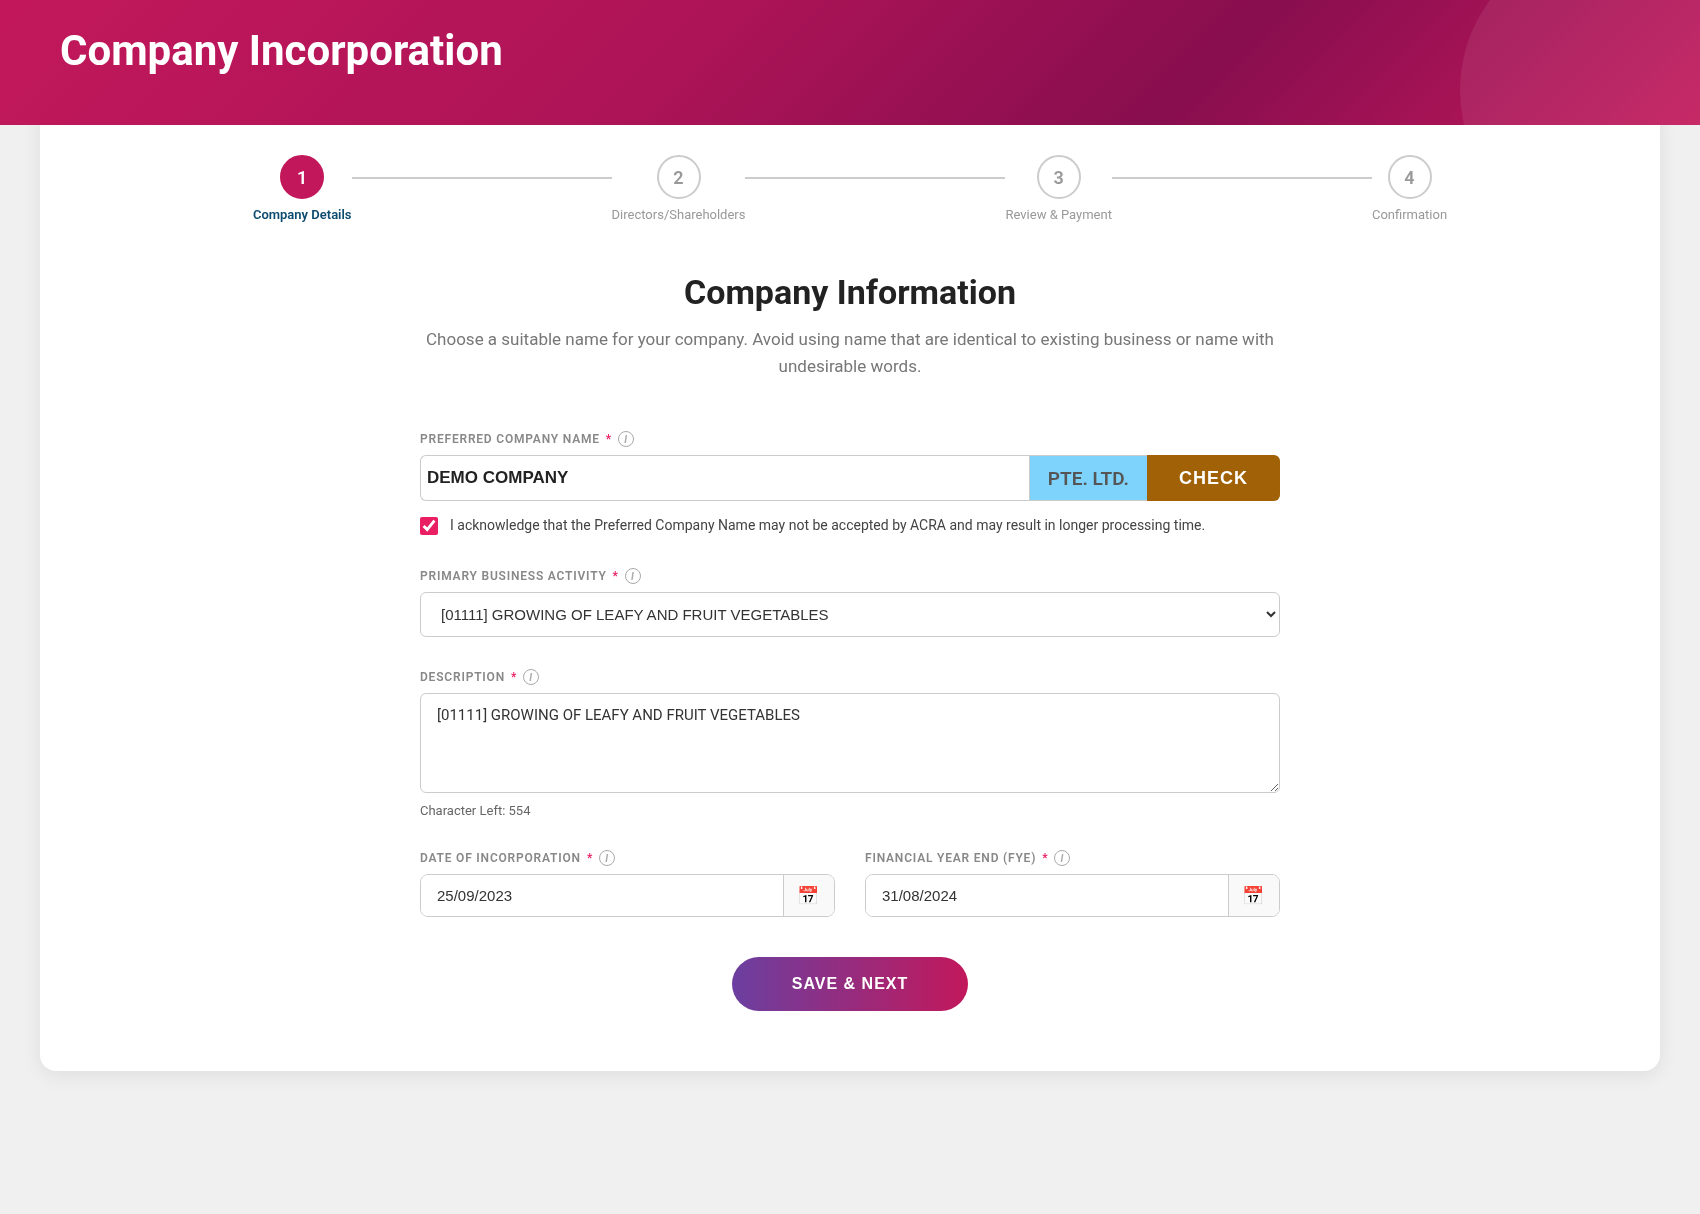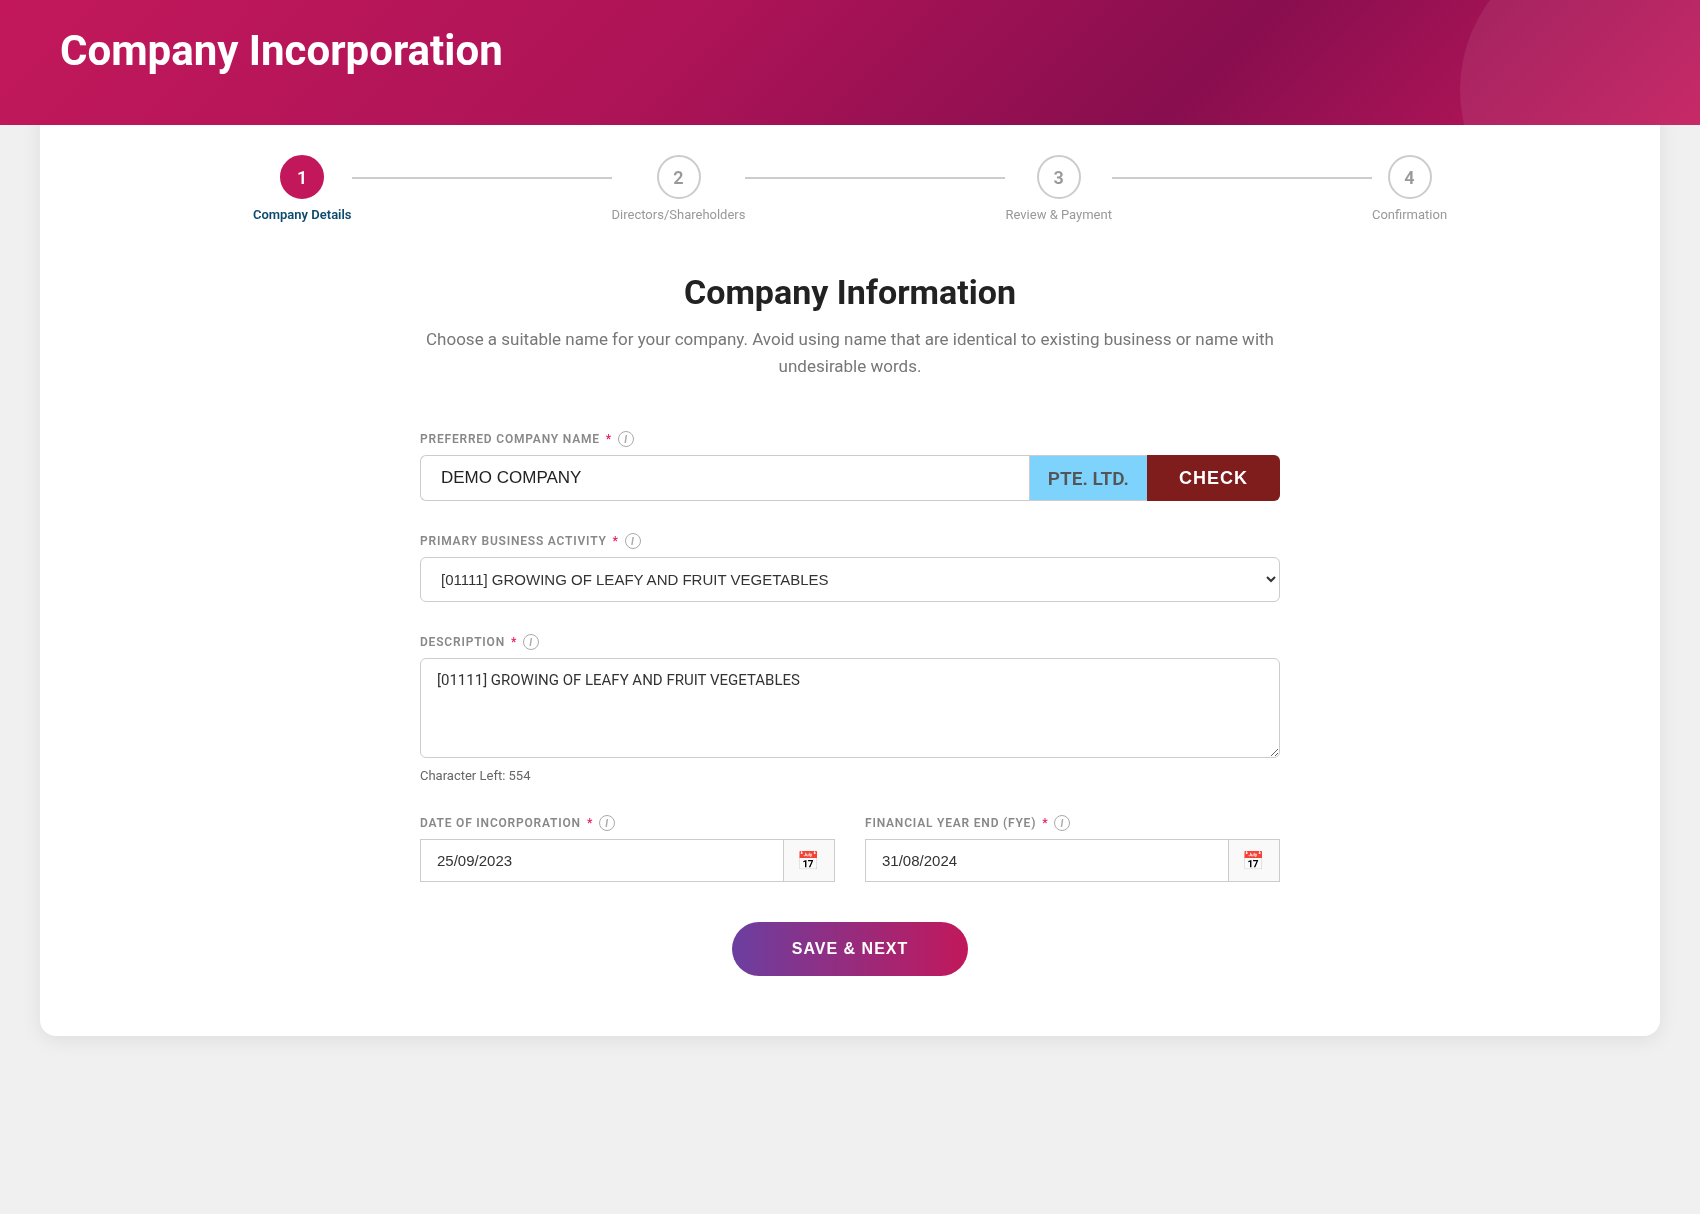--- a/index.html
+++ b/index.html
@@ -148,39 +148,39 @@
     .company-name-row {
       display: flex;
       align-items: stretch;
       gap: 0;
     }
     .company-name-input {
       flex: 1;
       border: 1.5px solid #ccc;
       border-right: none;
       border-radius: 6px 0 0 6px;
-      padding: 12px 20px;
+      padding: 12px 6px;
       font-size: 17px;
-      font-weight: 400;
+      font-weight: 700;
       color: #222;
       outline: none;
     }
     .pte-badge {
       background: #7dd3fc;
       border: 1.5px solid #ccc;
       border-right: none;
       padding: 8px 18px;
       font-size: 19px;
       font-weight: 600;
       color: #555;
       display: flex;
       align-items: center;
     }
     .check-btn {
-      background: #7f1d1d;
+      background: #a16207;
       color: #fff;
       border: none;
       padding: 12px 32px;
       font-size: 18px;
       font-weight: 700;
       border-radius: 0 6px 6px 0;
       cursor: pointer;
       letter-spacing: 1px;
     }
 
@@ -238,21 +238,21 @@
     .date-row {
       display: flex;
       gap: 30px;
     }
     .date-field-group {
       flex: 1;
     }
     .date-input-wrapper {
       display: flex;
       border: 1.5px solid #ccc;
-      border-radius: 0;
+      border-radius: 8px;
       overflow: hidden;
     }
     .date-input {
       flex: 1;
       border: none;
       padding: 12px 16px;
       font-size: 15px;
       color: #333;
       outline: none;
     }
@@ -317,20 +317,24 @@
     <div class="field-group">
       <div class="field-label">
         <span>PREFERRED COMPANY NAME</span>
         <span class="required-star">*</span>
         <span class="info-icon">i</span>
       </div>
       <div class="company-name-row">
         <input class="company-name-input" type="text" value="DEMO COMPANY" style="">
         <div class="pte-badge">PTE. LTD.</div>
         <button class="check-btn">CHECK</button>
+      </div>
+      <div class="checkbox-row">
+        <input type="checkbox" class="checkbox-input" checked="" style="">
+        <label class="checkbox-label">I acknowledge that the Preferred Company Name may not be accepted by ACRA and may result in longer processing time.</label>
       </div>
     </div>
 
     <div class="field-group">
       <div class="field-label">
         <span>PRIMARY BUSINESS ACTIVITY</span>
         <span class="required-star">*</span>
         <span class="info-icon">i</span>
       </div>
       <select class="select-field">

